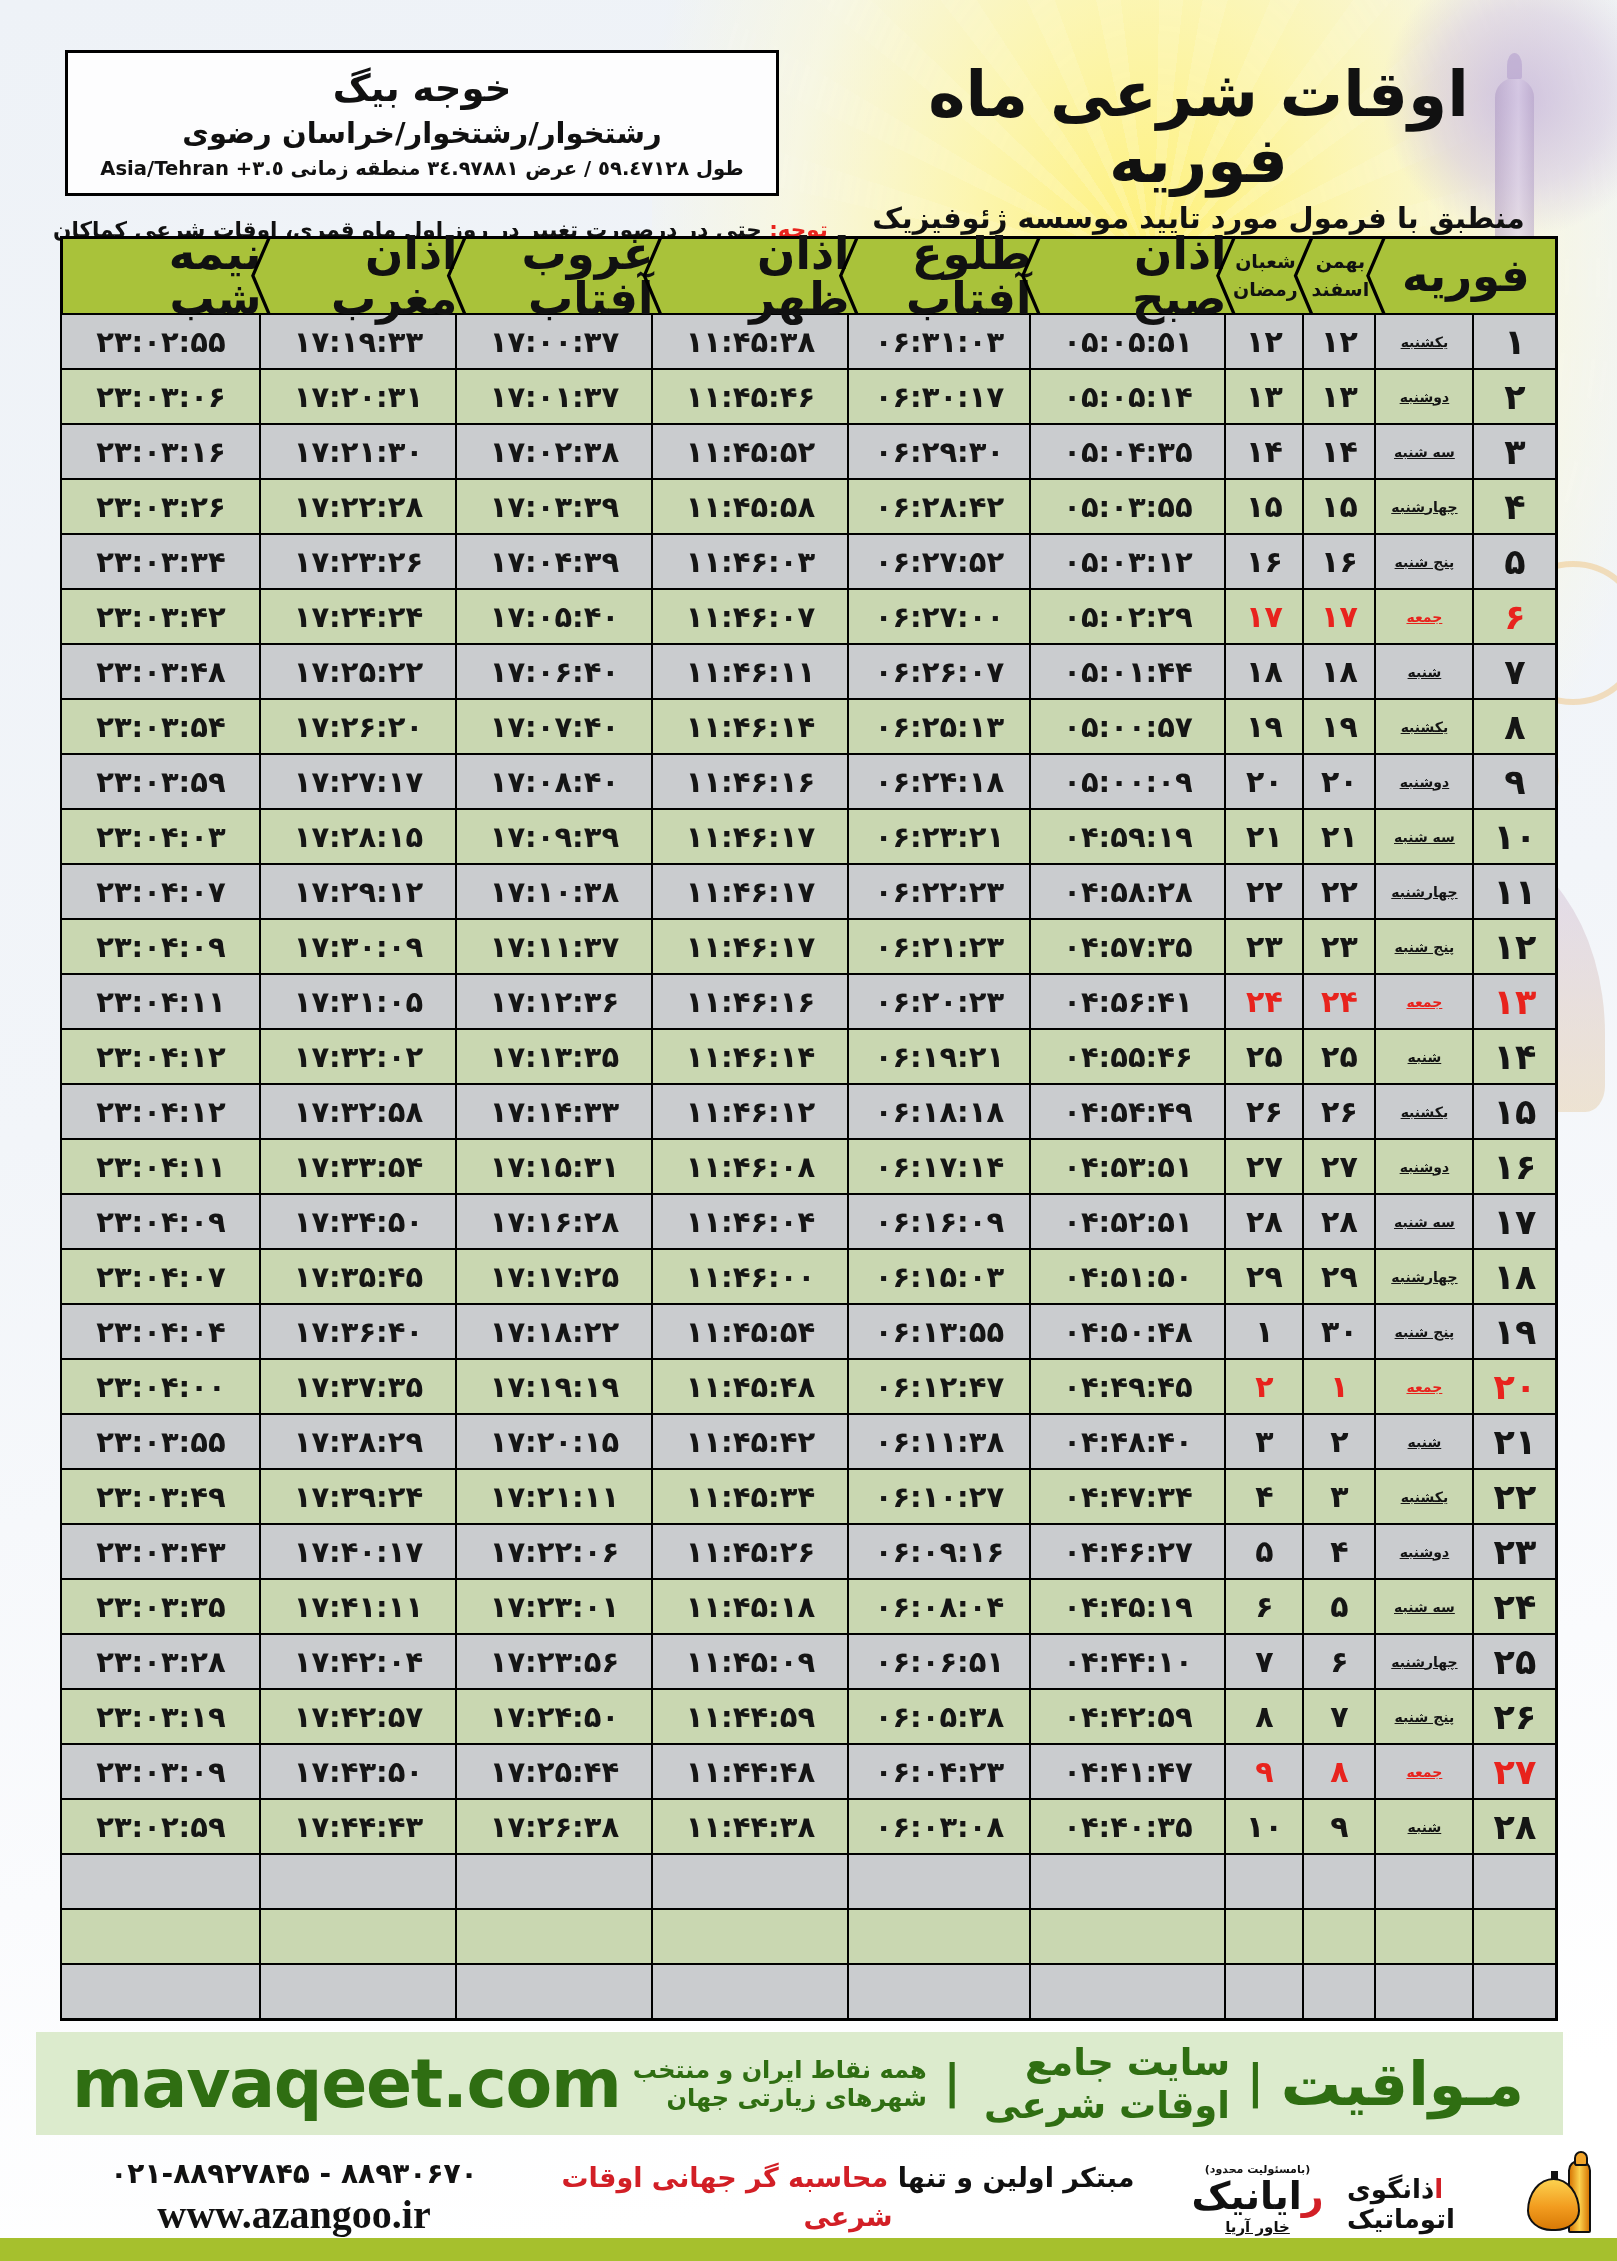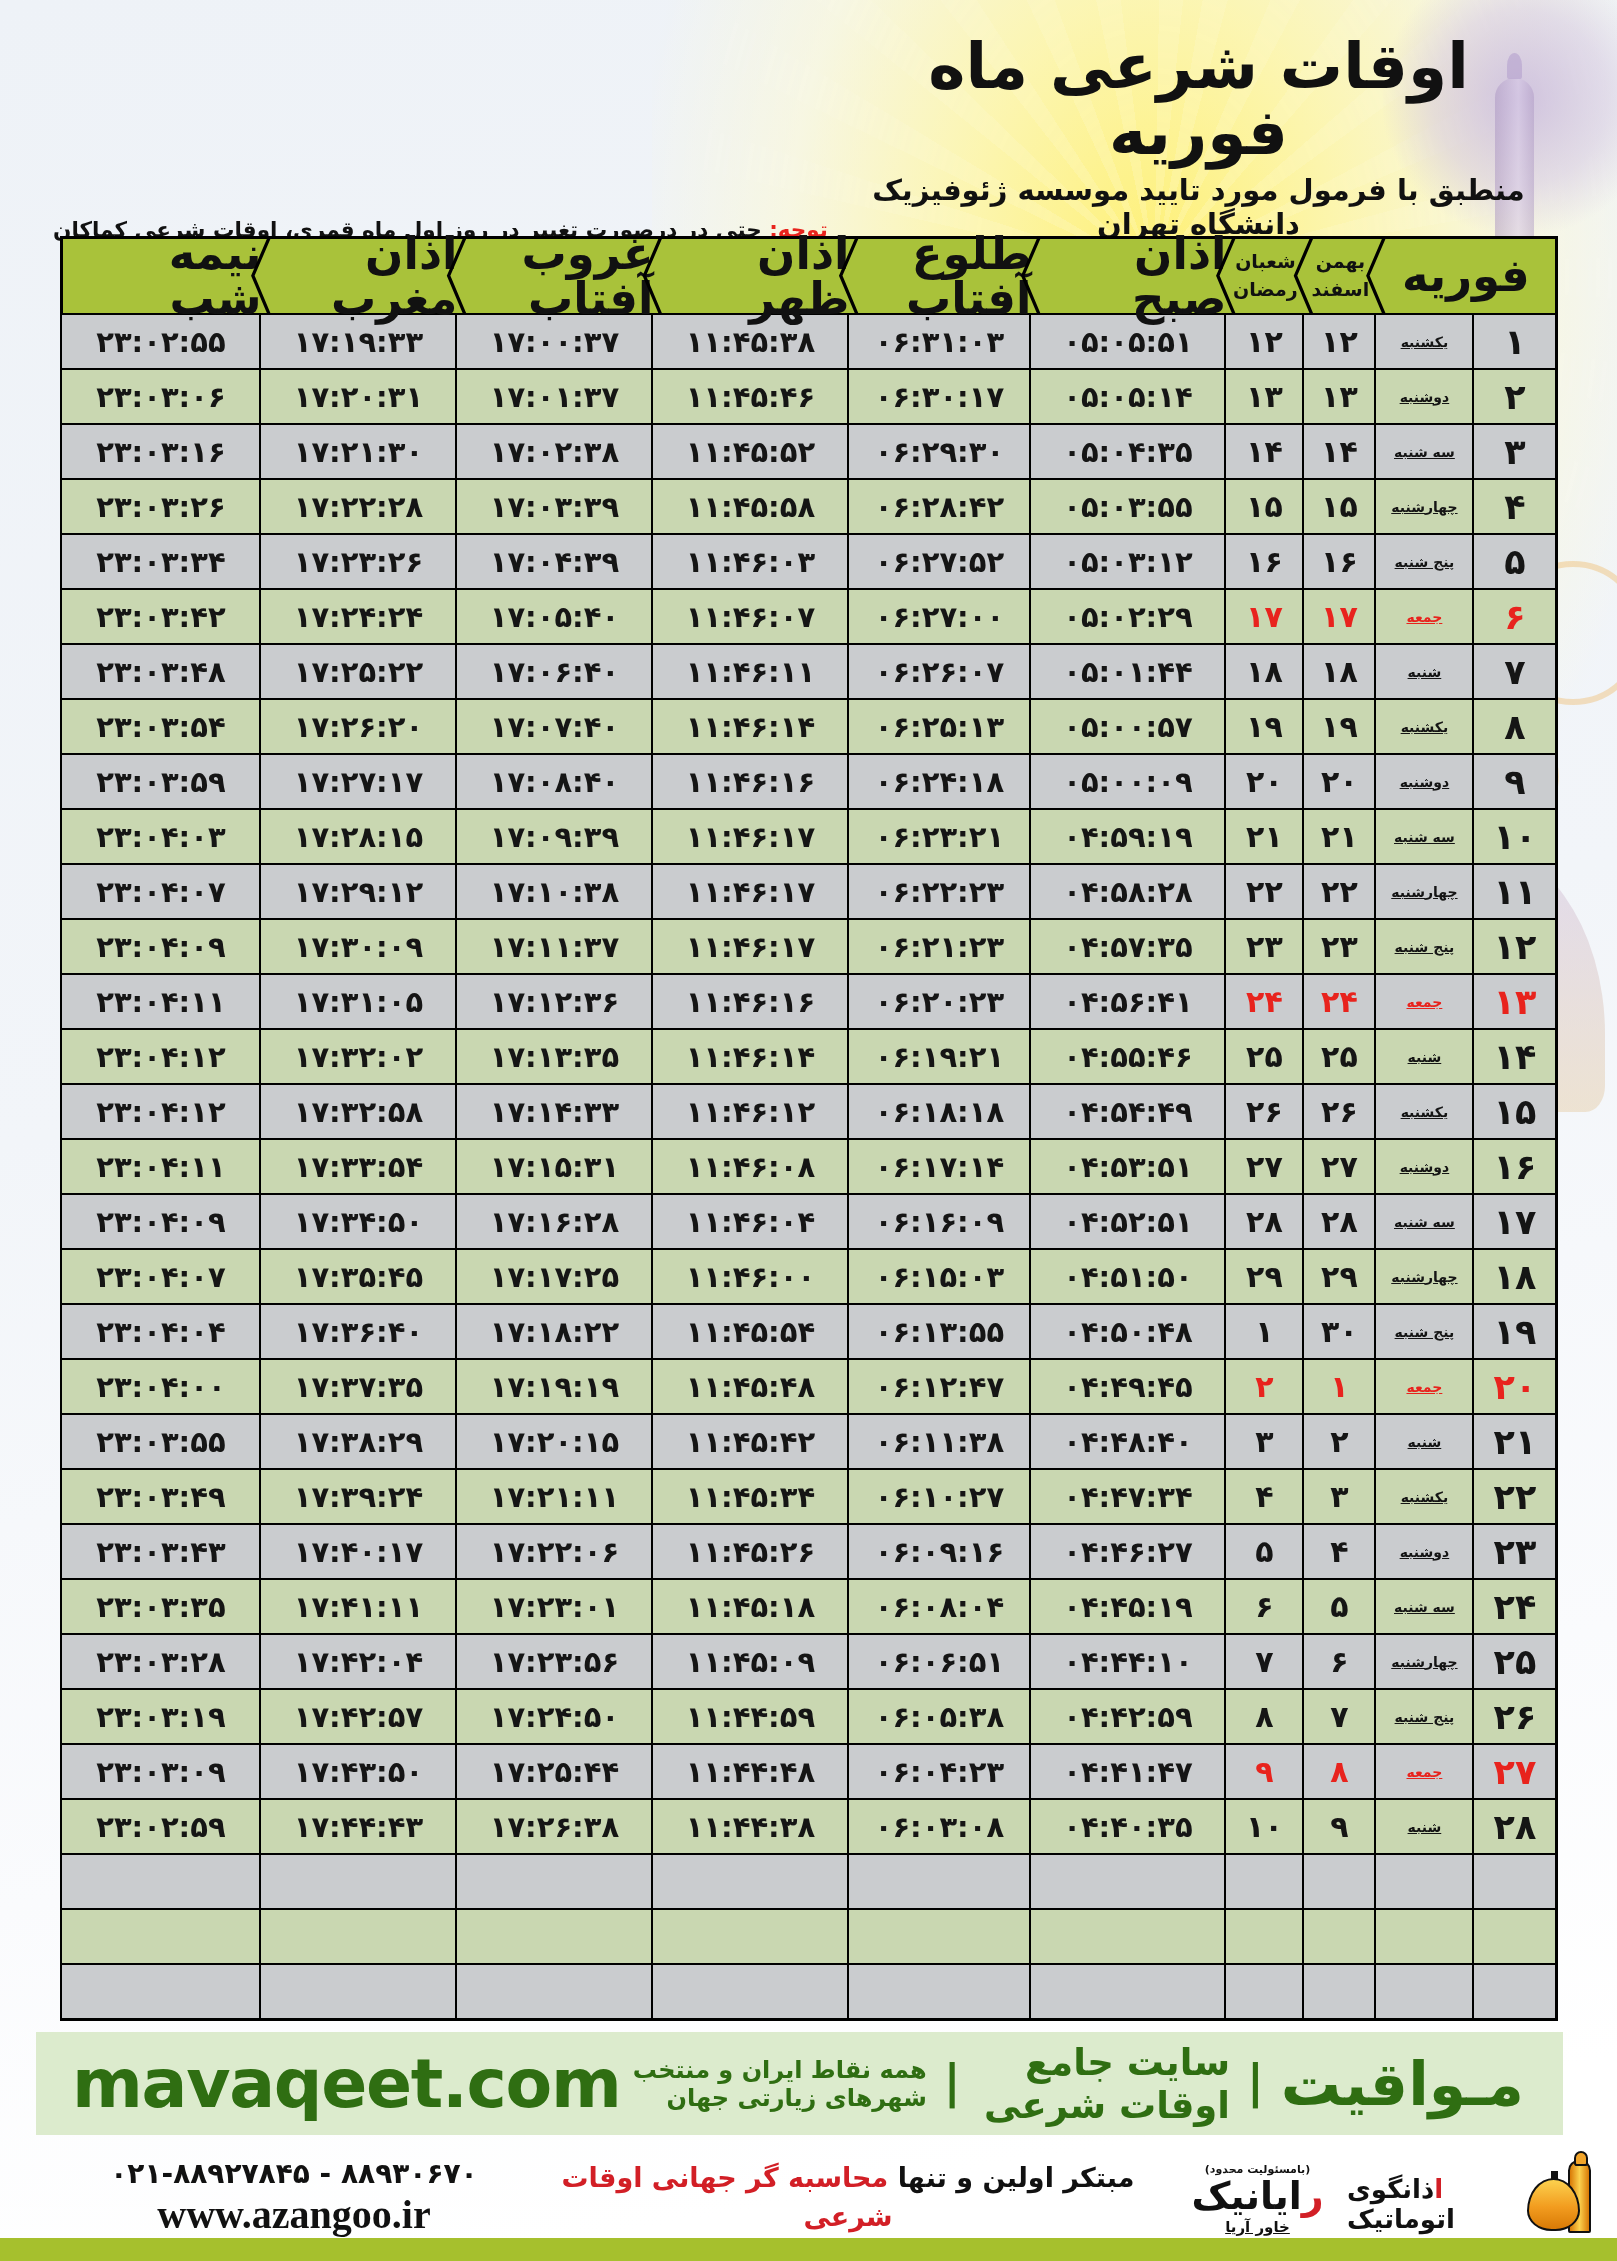--- a/index.html
+++ b/index.html
@@ -31,21 +31,21 @@
 
   
   .loc-box { position:absolute; left:65px; top:50px; width:714px; height:146px;
     background:#fdfdfe; border:3.3px solid #000; display:flex; flex-direction:column;
     align-items:center; justify-content:center; gap:6.5px; text-align:center; z-index:2; }
   .loc-name { font-size:37px; }
   .loc-region { font-size:29px; }
   .loc-coords { font-size:19.6px; }
 
   .title-area { position:absolute; left:838px; top:34px; width:721px; text-align:center; z-index:2; }
-  .main-title { font-size:63px; line-height:1.05; }
+  .main-title { font-size:63px; line-height:1.05;margin-top:28px; }
   .subtitle { font-size:29px; margin-top:6.5px; }
   .date-line { font-size:27px; margin-top:7.8px; }
 
   .note-line { position:absolute; left:46px; top:217px; width:789px; text-align:center;
     font-size:21.5px; z-index:2; direction:rtl; }
   .note-label { color:#e8231d; }
 
   
   .prayer-table { position:absolute; left:60px; top:236px; width:1498px; z-index:2;
     background:#000; padding:2.6px; }
@@ -123,20 +123,25 @@
 <div class="page">
 
   <div class="bg bg-sun"></div>
   <div class="bg bg-rays"></div>
   <div class="bg bg-lavender"></div>
   <div class="bg bg-minaret"></div>
   <div class="bg bg-swirl1"></div>
   <div class="bg bg-swirl2"></div>
   <div class="bg bg-dome"></div>
 
+  <div class="loc-box" dir="rtl">
+    <div class="loc-name">خوجه بیگ</div>
+    <div class="loc-region">رشتخوار/رشتخوار/خراسان رضوی</div>
+    <div class="loc-coords"><span>طول ٥٩.٤٧١٢٨ / عرض ٣٤.٩٧٨٨١ منطقه زمانی </span><span dir="ltr">Asia/Tehran +٣.٥</span></div>
+  </div>
 
   <div class="title-area" dir="rtl">
     <div class="main-title">اوقات شرعی ماه فوریه</div>
     <div class="subtitle">منطبق با فرمول مورد تایید موسسه ژئوفیزیک دانشگاه تهران</div>
     <div class="date-line">١٤٠٤ شمسی | ١٤٤٧ قمری | ٢٠٢٦ میلادی</div>
   </div>
 
   <div class="note-line">
     <span class="note-label">توجه:</span><span> حتی در درصورت تغییر در روز اول ماه قمری، اوقات شرعی کماکان برای روزهای شمسی و میلادی معتبر است.</span>
   </div>

